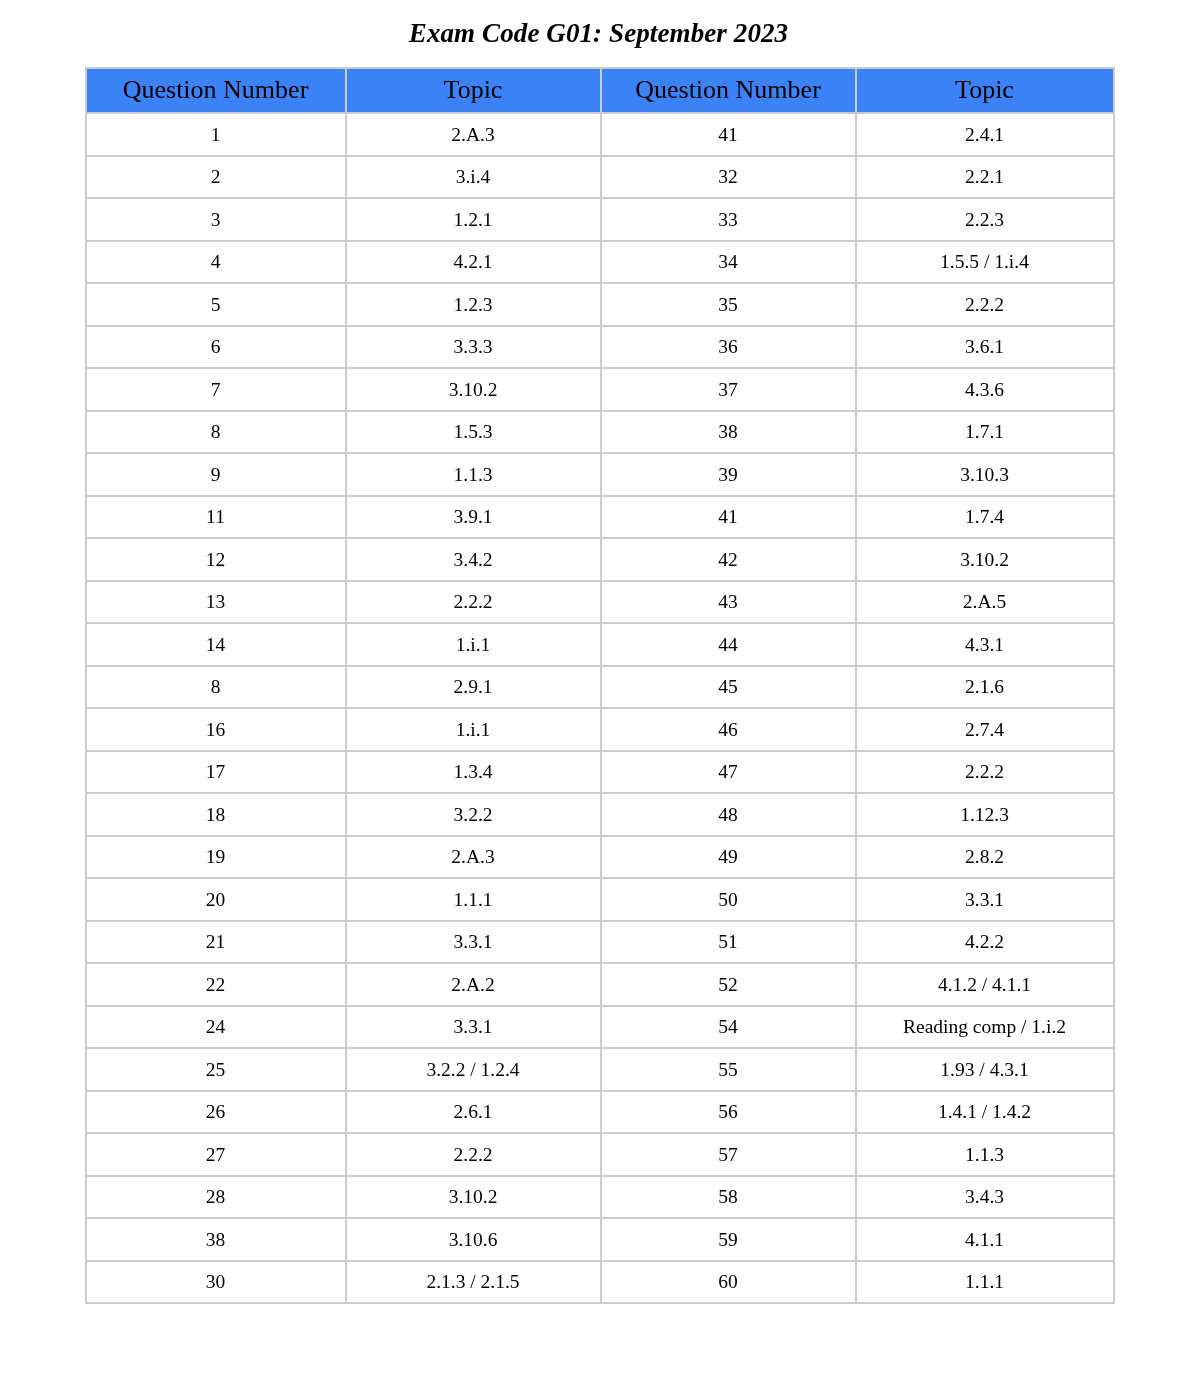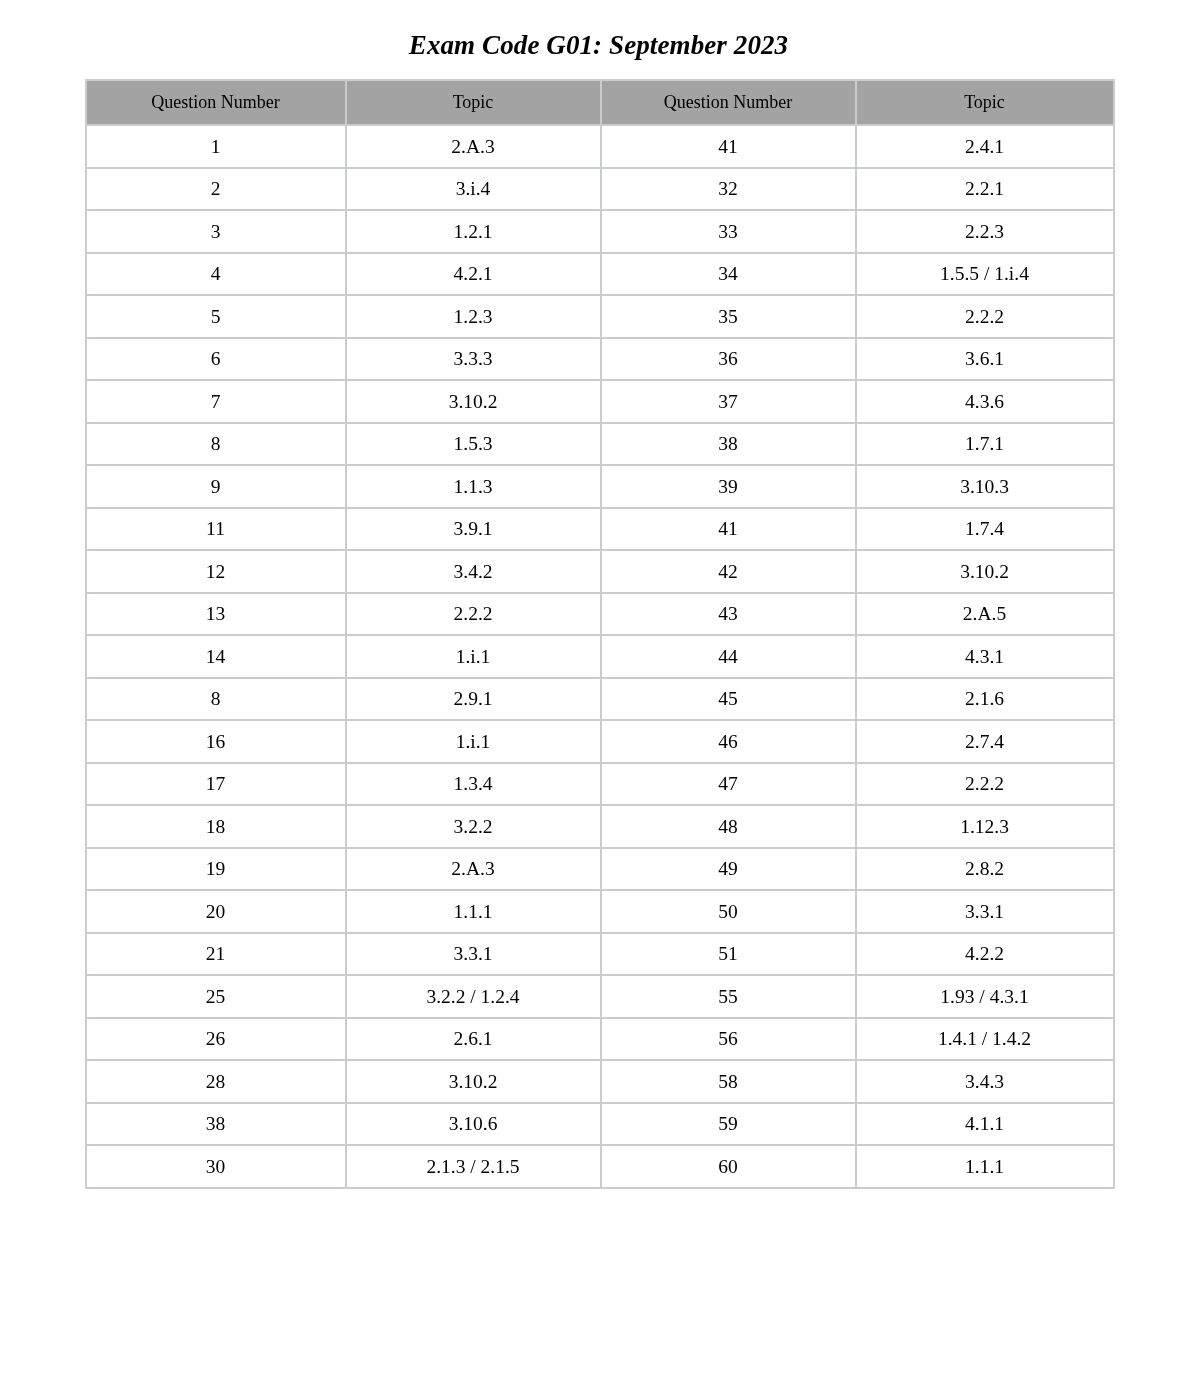--- a/index.html
+++ b/index.html
@@ -19,21 +19,21 @@
     width: 1197px;
     height: 1374px;
     box-sizing: border-box;
   }
   .doc-title {
     text-align: center;
     font-size: 27px;
     font-weight: bold;
     font-style: italic;
     line-height: 1;
-    padding-top: 32px;
+    padding-top: 20px;
     padding-bottom: 0;
     letter-spacing: 0.1px;
   }
   .table-wrap {
     margin: 0 auto;
     width: 1028px;
     padding-top: 20px;
   }
   table.topics {
     border-collapse: collapse;
@@ -51,23 +51,23 @@
     border: 2px solid #c9cdd0;
     text-align: center;
     vertical-align: middle;
     font-size: 19.5px;
     line-height: 1.1;
     padding: 0;
     height: 40.5px;
     font-weight: normal;
   }
   table.topics thead th {
-    background: #a3a3a3;
+    background: #3b82f6;
     height: 43px;
-    font-size: 18px;
+    font-size: 26px;
     font-weight: normal;
   }
 </style>
 </head>
 <body>
 
 <div class="page">
 
   <div class="doc-title">Exam Code G01: September 2023</div>
 
@@ -202,32 +202,50 @@
             <td>50</td>
             <td>3.3.1</td>
           </tr>
           <tr>
             <td>21</td>
             <td>3.3.1</td>
             <td>51</td>
             <td>4.2.2</td>
           </tr>
           <tr>
+            <td>22</td>
+            <td>2.A.2</td>
+            <td>52</td>
+            <td>4.1.2 / 4.1.1</td>
+          </tr>
+          <tr>
+            <td>24</td>
+            <td>3.3.1</td>
+            <td>54</td>
+            <td>Reading comp / 1.i.2</td>
+          </tr>
+          <tr>
             <td>25</td>
             <td>3.2.2 / 1.2.4</td>
             <td>55</td>
             <td>1.93 / 4.3.1</td>
           </tr>
           <tr>
             <td>26</td>
             <td>2.6.1</td>
             <td>56</td>
             <td>1.4.1 / 1.4.2</td>
           </tr>
           <tr>
+            <td>27</td>
+            <td>2.2.2</td>
+            <td>57</td>
+            <td>1.1.3</td>
+          </tr>
+          <tr>
             <td>28</td>
             <td>3.10.2</td>
             <td>58</td>
             <td>3.4.3</td>
           </tr>
           <tr>
             <td>38</td>
             <td>3.10.6</td>
             <td>59</td>
             <td>4.1.1</td>

